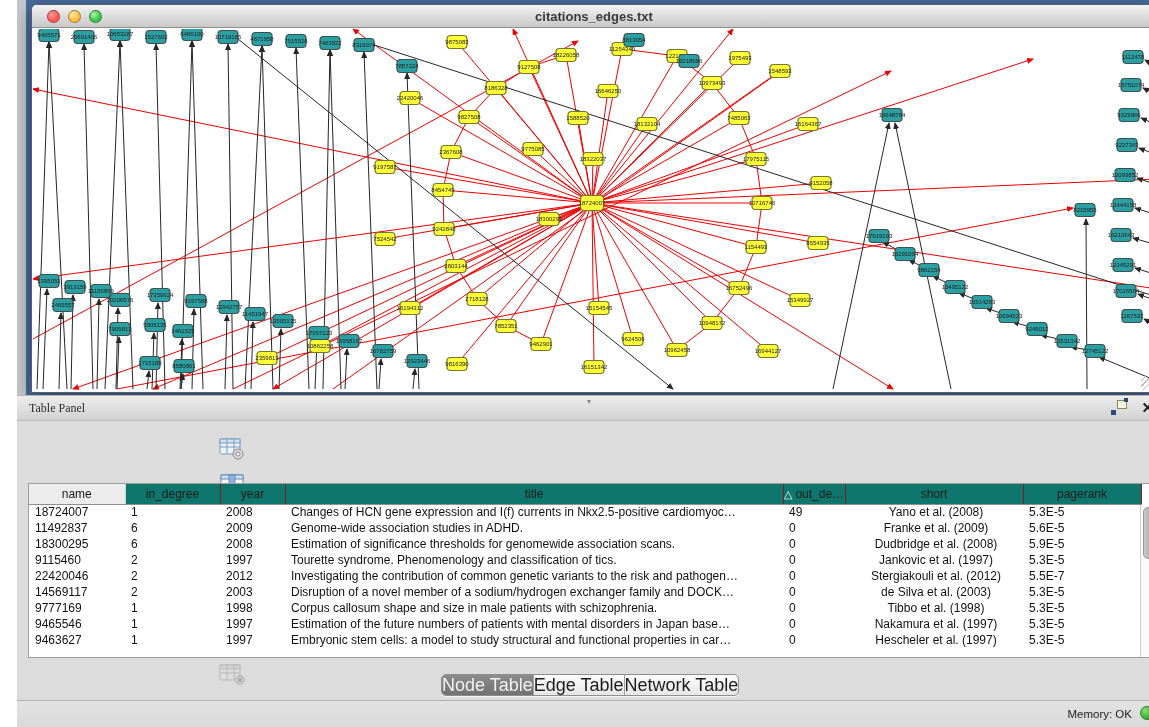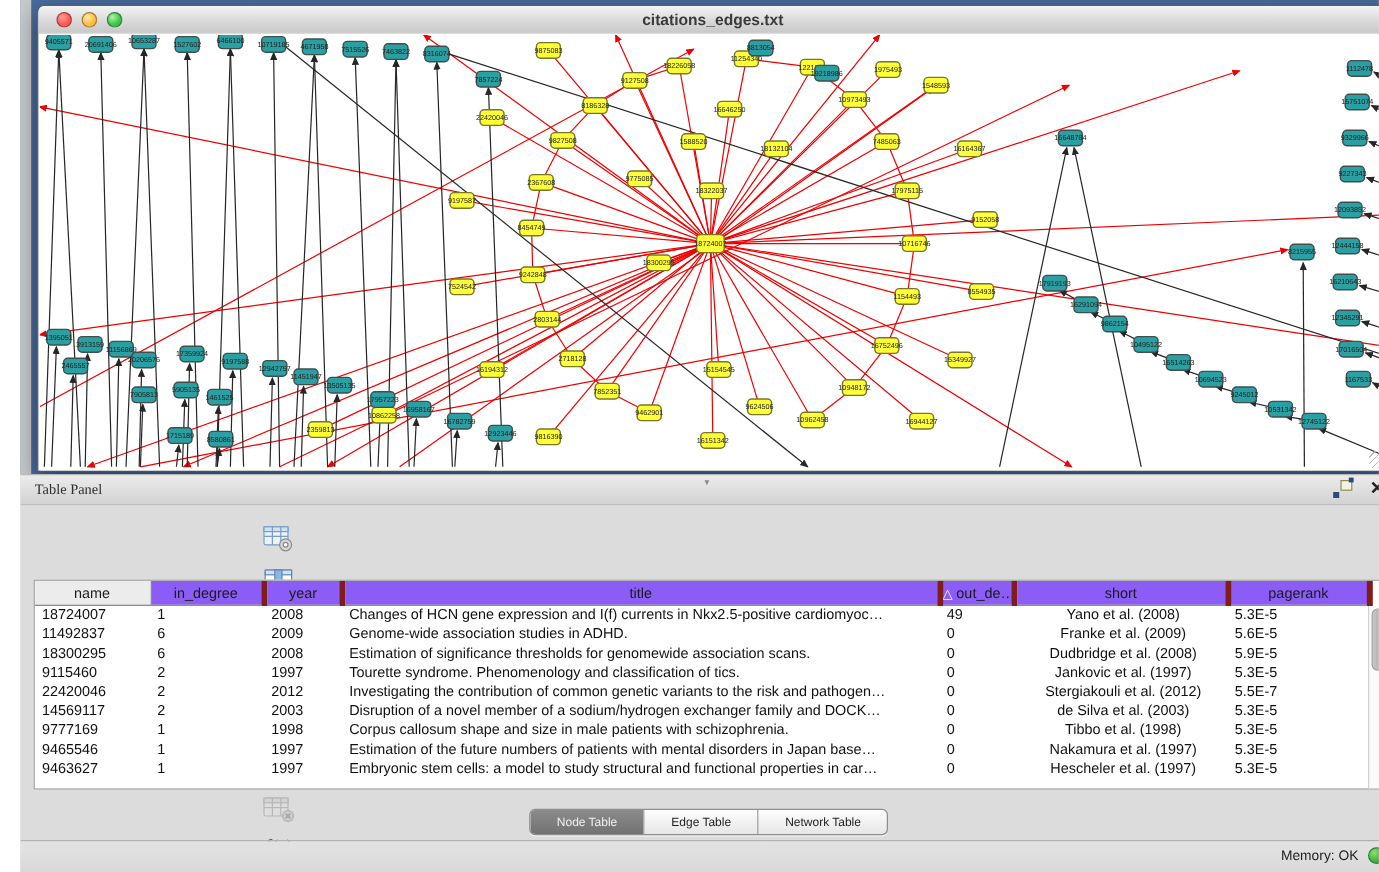--- a/index.html
+++ b/index.html
@@ -48,35 +48,35 @@
            border:1px solid #9b9b9b; border-radius:5px; font-size:13px; color:#1a1a1a;
            display:flex; align-items:center; padding-left:10px; cursor:pointer; }
   .combo .steppers { position:absolute; right:7px; top:4px; width:9px; height:16px; }
   .combo .up, .combo .dn { position:absolute; left:0; width:0; height:0; border-left:4.5px solid transparent; border-right:4.5px solid transparent; }
   .combo .up { top:1px; border-bottom:5px solid #555; }
   .combo .dn { bottom:1px; border-top:5px solid #555; }
 
   .table-frame { position:absolute; left:11px; top:88px; width:1128px; height:175px;
                  background:#ffffff; border:1px solid #9e9e9e; overflow:hidden; }
   table.grid { border-collapse:collapse; table-layout:fixed; width:1112px; font-size:12px; }
-  table.grid th { height:20px; background:#8b5cf6; border-bottom:1px solid #8f8f8f; border-right:5px solid #7f1d1d;
+  table.grid th { height:20px; background:#0f766e; border-bottom:1px solid #8f8f8f; border-right:1px solid #7f1d1d;
                   font-weight:normal; color:#1a1a1a; text-align:center; overflow:hidden; white-space:nowrap; }
   table.grid th:first-child { background:#ececec; border-right:1px solid #cfcfcf; }
   table.grid td { height:16px; padding:0 2px 0 6px; color:#111; overflow:hidden; white-space:nowrap;
                   text-overflow:ellipsis; }
   table.grid td:nth-child(6) { text-align:center; }
   .sort-glyph { color:#f4fbff; margin-right:3px; font-size:11px; }
   .vscroll { position:absolute; right:0; top:21px; bottom:0; width:15px; background:#fafafa; border-left:1px solid #d0d0d0; }
   .vthumb { position:absolute; left:2px; top:2px; width:10px; height:52px; border-radius:6px;
             background:linear-gradient(90deg,#c9c9c9,#a8a8a8); border:1px solid #9a9a9a; cursor:pointer; }
 
   .seg-tabs { position:absolute; left:424px; top:279px; height:22px; display:flex;
               border:1px solid #8e8e8e; border-radius:5px; overflow:hidden;
               background:linear-gradient(#fdfdfd,#e6e6e6); box-shadow:0 1px 0 rgba(255,255,255,.7); }
-  .seg { padding:0 22px; font-size:10px; color:#1c1c1c; display:flex; align-items:center;
+  .seg { padding:0 0; font-size:18px; color:#1c1c1c; display:flex; align-items:center;
          border-right:1px solid #9e9e9e; cursor:pointer; }
   .seg:last-child { border-right:none; }
   .seg.selected { background:linear-gradient(#8b8b8b,#727272); color:#f1f1f1; }
 
   .statusbar { position:absolute; left:0; top:305px; width:1149px; height:44px;
                background:linear-gradient(#e3e3e3,#d2d2d2); border-top:1px solid #b2b2b2; }
   .mem { position:absolute; right:34px; top:7px; font-size:11.5px; color:#1d1d1d; }
   .mem-dot { position:absolute; right:12px; top:5px; width:14px; height:14px; border-radius:50%;
              border:1px solid #2a7f2a; background:radial-gradient(circle at 35% 30%, #8ae06e, #2fae2f 70%); }
 </style>

